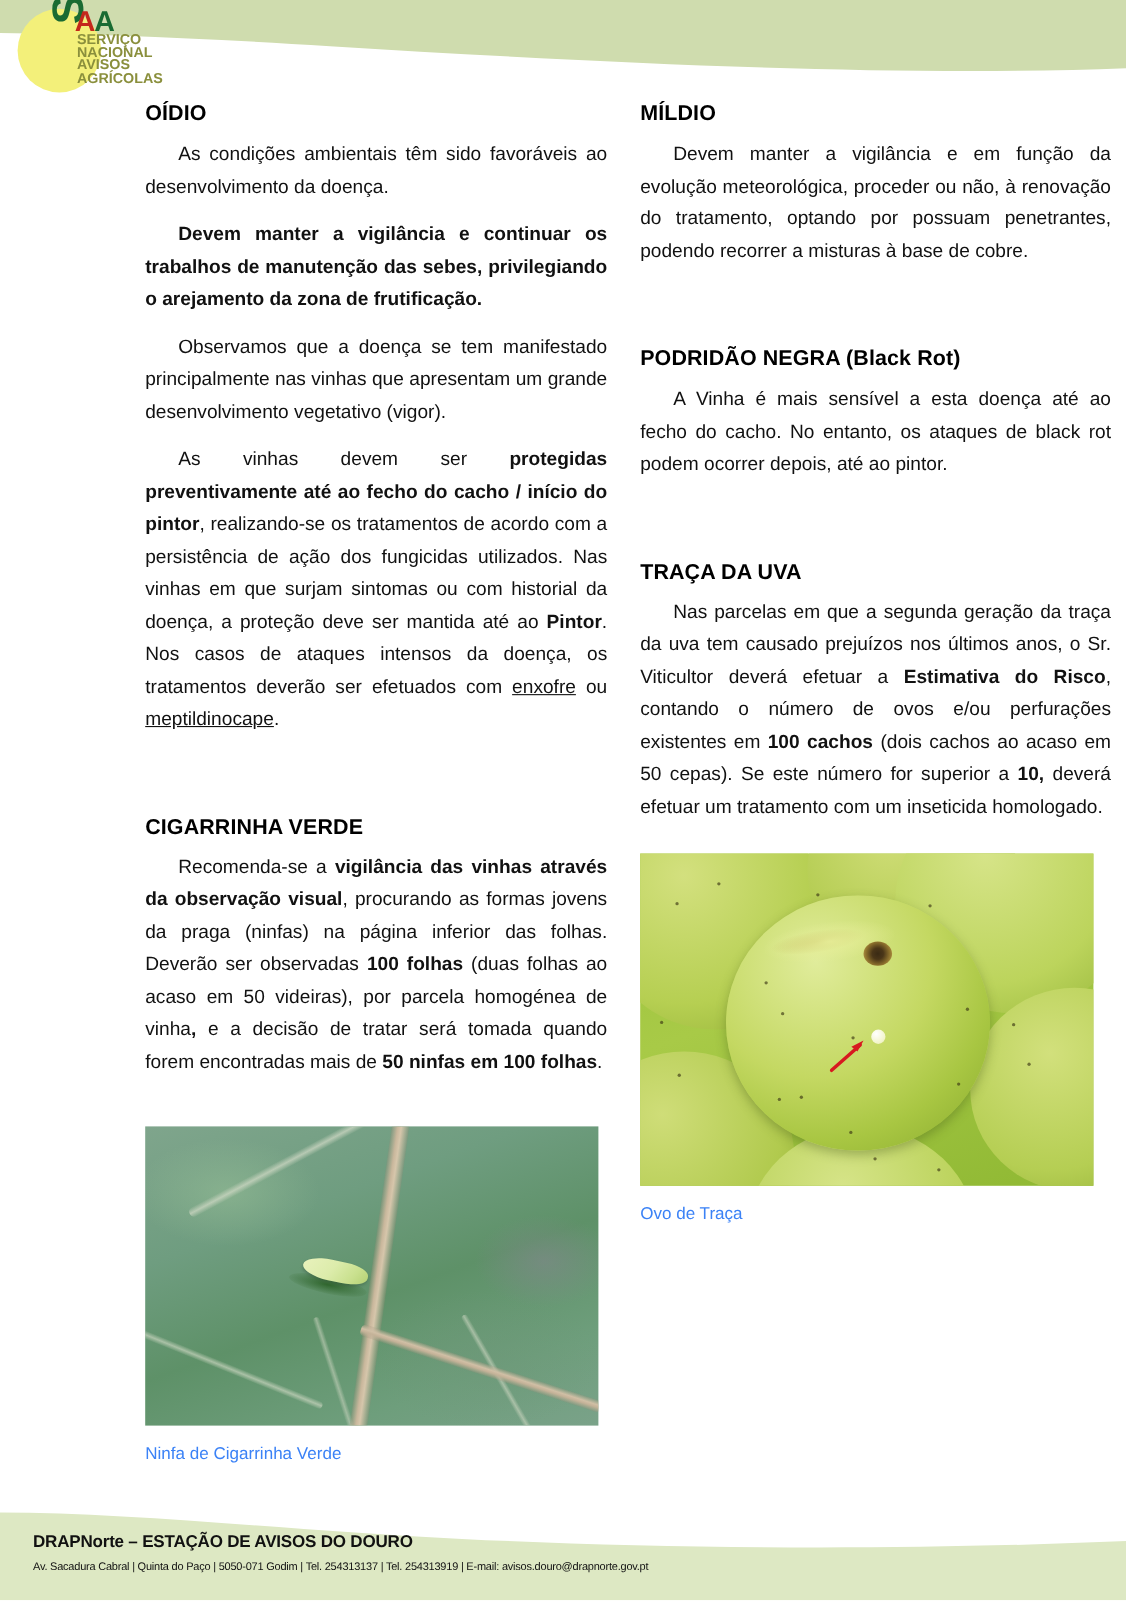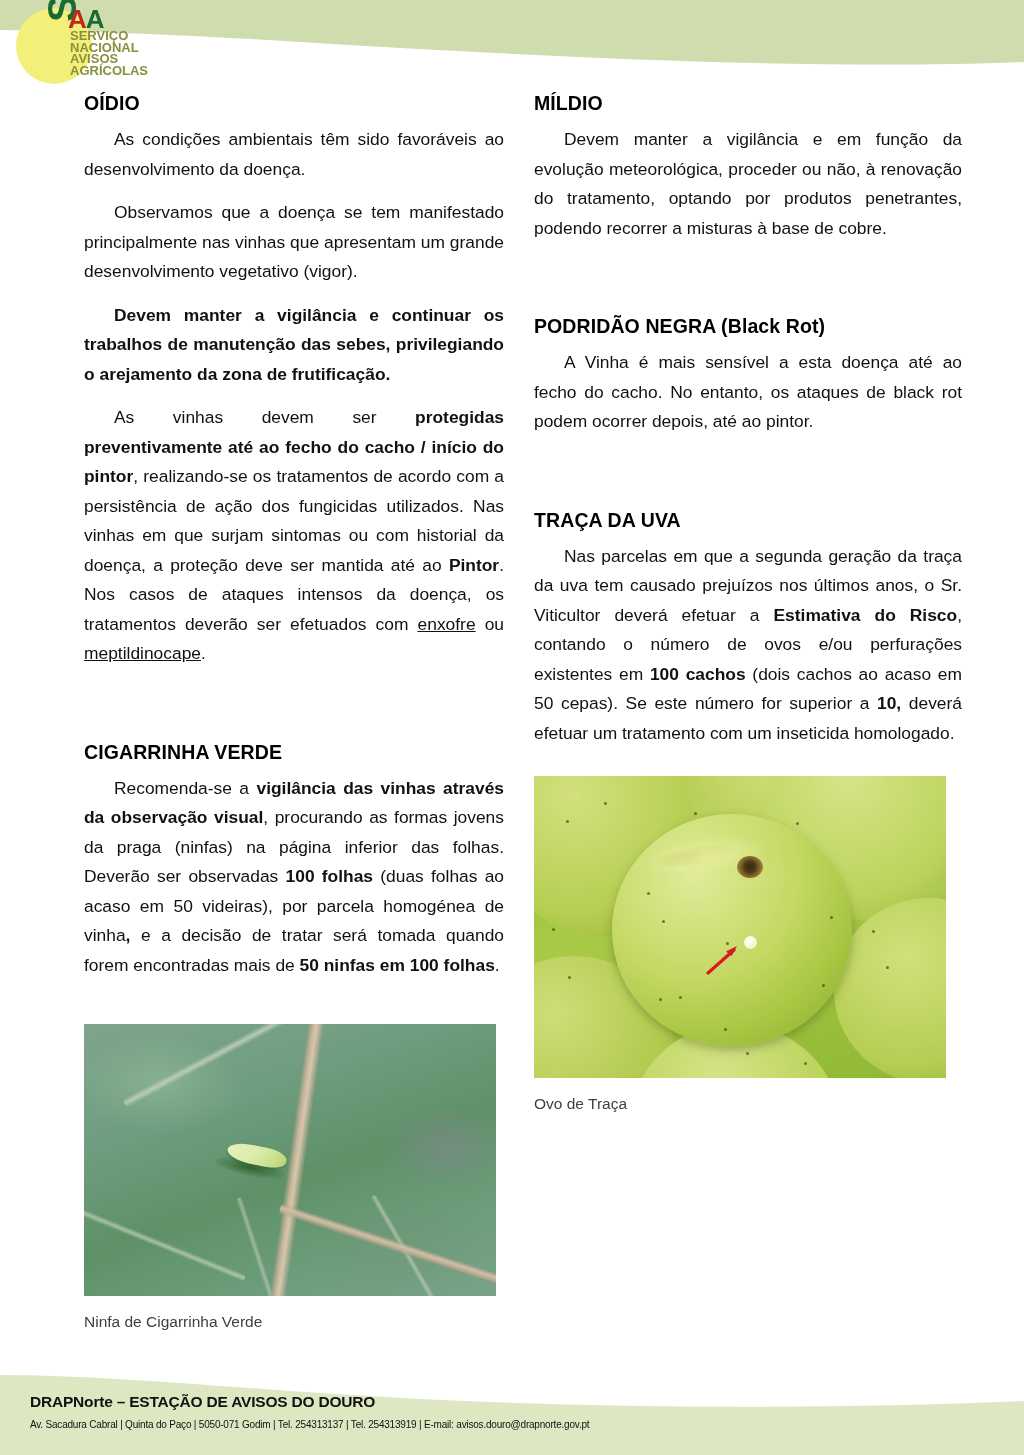--- a/index.html
+++ b/index.html
@@ -101,20 +101,21 @@
   
   .columns {
     position: absolute;
     left: 0;
     top: 92px;
     width: 1024px;
   }
   .col {
     position: absolute;
     top: 0;
+    margin-left: 48px;
   }
   .col-left  { left: 84px;  width: 420px; }
   .col-right { left: 534px; width: 428px; }
 
   h2.section-title {
     font-family: "Liberation Sans", sans-serif;
     font-size: 19.5px;
     font-weight: bold;
     margin: 0 0 10px 0;
     color: #000;
@@ -141,21 +142,21 @@
   
   .photo {
     position: relative;
     overflow: hidden;
     display: block;
   }
   .caption {
     font-family: "Liberation Sans", sans-serif;
     font-size: 15.5px;
     line-height: 20px;
-    color: #404040;
+    color: #3b82f6;
     margin-top: 16px;
   }
 
   
   .leaf-photo {
     width: 412px;
     height: 272px;
     background:
       radial-gradient(ellipse 120px 70px at 18% 22%, rgba(150,190,150,0.55), rgba(0,0,0,0) 70%),
       radial-gradient(ellipse 150px 90px at 75% 78%, rgba(110,150,120,0.5), rgba(0,0,0,0) 70%),
@@ -346,23 +347,23 @@
   </div>
 
   <div class="columns">
 
     <div class="col col-left">
 
       <h2 class="section-title">OÍDIO</h2>
 
       <p class="para">As condições ambientais têm sido favoráveis ao desenvolvimento da doença.</p>
 
+      <p class="para b">Devem manter a vigilância e continuar os trabalhos de manutenção das sebes, privilegiando o arejamento da zona de frutificação.</p>
+
       <p class="para">Observamos que a doença se tem manifestado principalmente nas vinhas que apresentam um grande desenvolvimento vegetativo (vigor).</p>
-
-      <p class="para b">Devem manter a vigilância e continuar os trabalhos de manutenção das sebes, privilegiando o arejamento da zona de frutificação.</p>
 
       <p class="para"><span>As vinhas devem ser </span><span class="b">protegidas preventivamente até ao fecho do cacho / início do pintor</span><span>, realizando-se os tratamentos de acordo com a persistência de ação dos fungicidas utilizados. Nas vinhas em que surjam sintomas ou com historial da doença, a proteção deve ser mantida até ao </span><span class="b">Pintor</span><span>. Nos casos de ataques intensos da doença, os tratamentos deverão ser efetuados com </span><span class="u">enxofre</span><span> ou </span><span class="u">meptildinocape</span><span>.</span></p>
 
       <div class="gap-lg"></div>
 
       <h2 class="section-title">CIGARRINHA VERDE</h2>
 
       <p class="para"><span>Recomenda-se a </span><span class="b">vigilância das vinhas através da observação visual</span><span>, procurando as formas jovens da praga (ninfas) na página inferior das folhas. Deverão ser observadas </span><span class="b">100 folhas</span><span> (duas folhas ao acaso em 50 videiras), por parcela homogénea de vinha</span><span class="b">,</span><span> e a decisão de tratar será tomada quando forem encontradas mais de </span><span class="b">50 ninfas em 100 folhas</span><span>.</span></p>
 
       <div class="gap-md"></div>
@@ -378,21 +379,21 @@
         <div class="nymph"></div>
       </div>
 
       <div class="caption">Ninfa de Cigarrinha Verde</div>
     </div>
 
     <div class="col col-right">
 
       <h2 class="section-title">MÍLDIO</h2>
 
-      <p class="para">Devem manter a vigilância e em função da evolução meteorológica, proceder ou não, à renovação do tratamento, optando por produtos penetrantes, podendo recorrer a misturas à base de cobre.</p>
+      <p class="para">Devem manter a vigilância e em função da evolução meteorológica, proceder ou não, à renovação do tratamento, optando por possuam penetrantes, podendo recorrer a misturas à base de cobre.</p>
 
       <div class="gap-lg"></div>
 
       <h2 class="section-title">PODRIDÃO NEGRA (Black Rot)</h2>
 
       <p class="para">A Vinha é mais sensível a esta doença até ao fecho do cacho. No entanto, os ataques de black rot podem ocorrer depois, até ao pintor.</p>
 
 
       <div class="gap-lg"></div>
 

